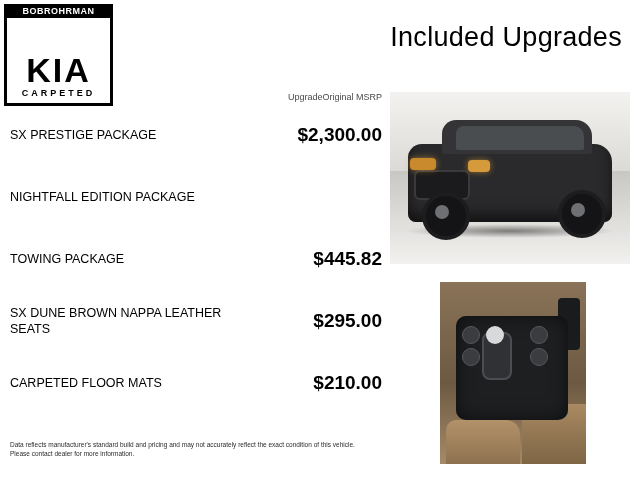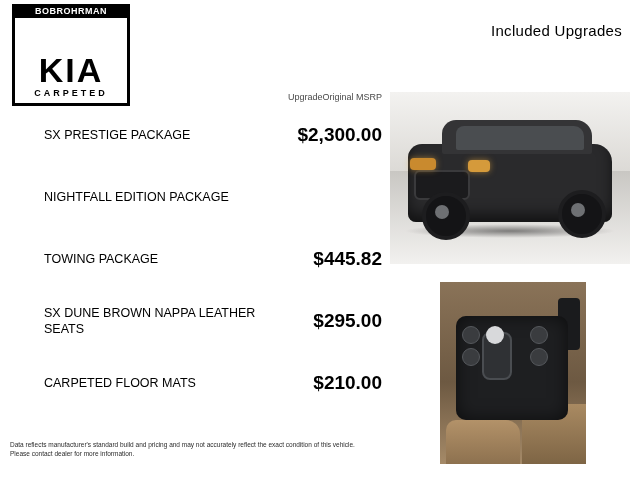--- a/index.html
+++ b/index.html
@@ -12,23 +12,23 @@
     height: 480px;
     font-family: "Liberation Sans", sans-serif;
     color: #000000;
     position: relative;
     overflow: hidden;
   }
 
   
   .logo-block {
     position: absolute;
-    left: 12px;
+    left: 4px;
     top: 4px;
-    width: 118px;
+    width: 109px;
   }
   .logo-top {
     background: #000000;
     color: #ffffff;
     font-size: 9px;
     font-weight: bold;
     letter-spacing: 0.5px;
     text-align: center;
     padding: 2px 0 2px 0;
     line-height: 10px;
@@ -55,21 +55,21 @@
     letter-spacing: 3px;
     line-height: 11px;
     padding-bottom: 1px;
   }
 
   
   .page-title {
     position: absolute;
     right: 18px;
     top: 22px;
-    font-size: 15px;
+    font-size: 27px;
     letter-spacing: 0.3px;
     color: #000000;
   }
 
   
   .table-area {
     position: absolute;
     left: 10px;
     top: 92px;
     width: 372px;
@@ -85,21 +85,20 @@
     display: flex;
     align-items: center;
     justify-content: space-between;
     height: 62px;
   }
   .row .label {
     font-size: 12.5px;
     line-height: 16px;
     max-width: 225px;
     padding-right: 6px;
-    margin-left: 34px;
   }
   .row .price {
     font-size: 19px;
     font-weight: bold;
     white-space: nowrap;
     text-align: left;
   }
 
   
   .disclaimer {

